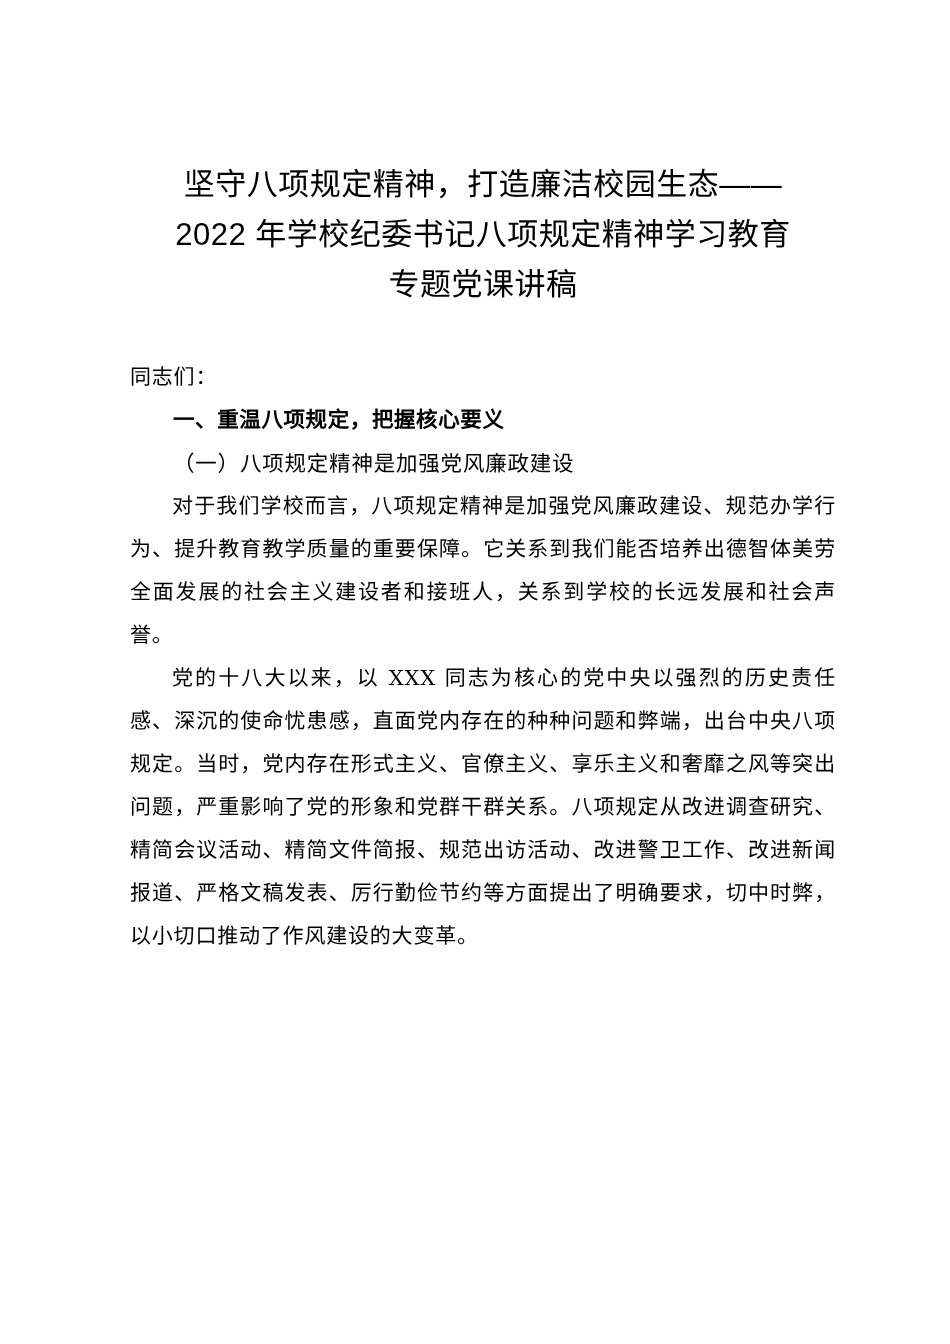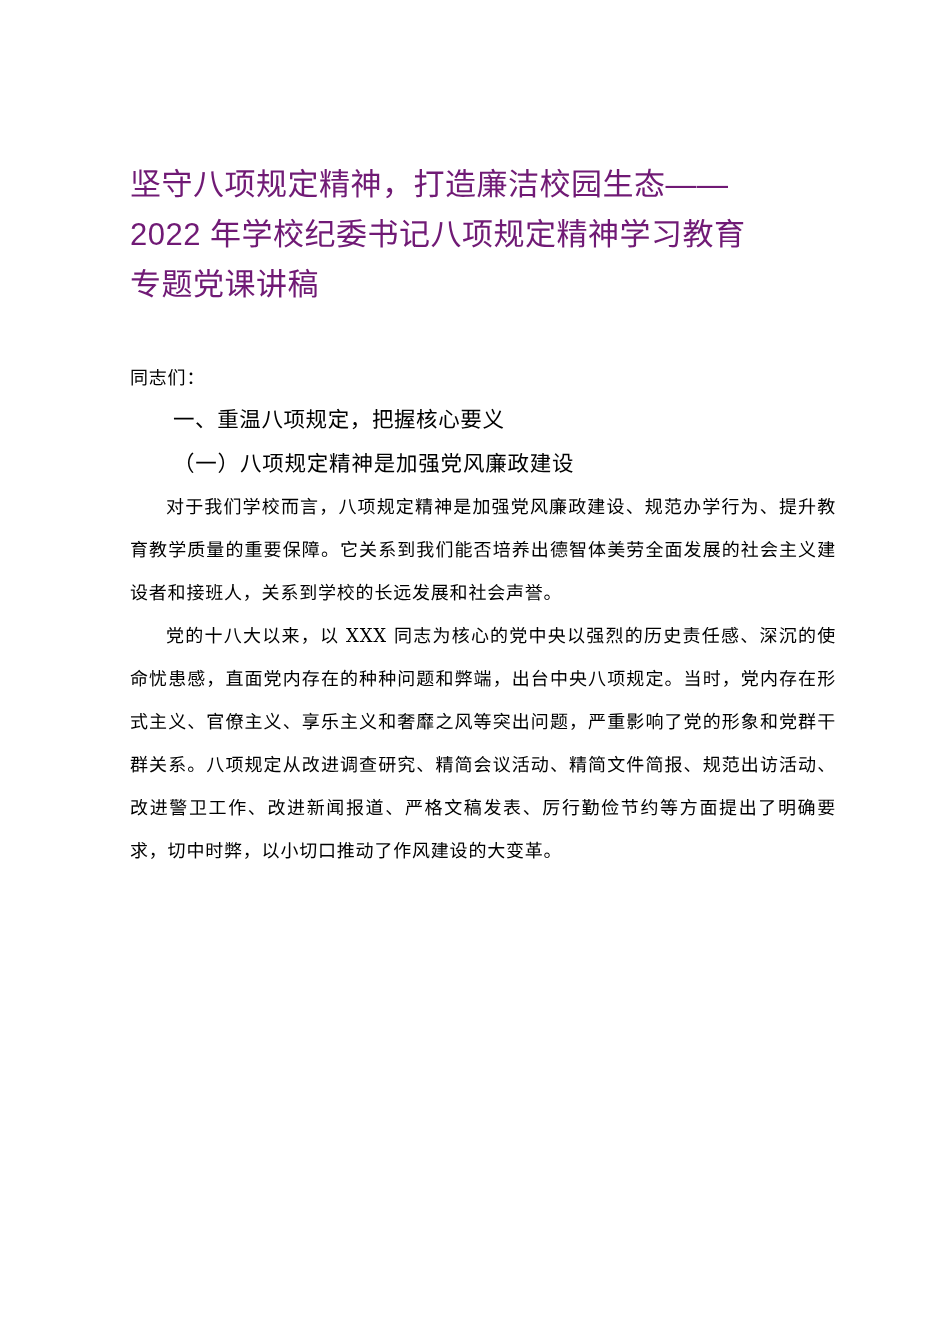--- a/index.html
+++ b/index.html
@@ -32,51 +32,52 @@
     top: 160px;
     width: 706px;
   }
 
   
   .doc-title {
     font-family: "Liberation Sans", "DejaVu Sans", sans-serif;
     font-size: 31px;
     line-height: 50px;
     font-weight: 400;
+    text-align: center;
     letter-spacing: 0.5px;
     margin: 0 0 0 0;
-    color: #701a75;
+    color: #000000;
     word-break: break-all;
   }
   .doc-title .tline {
     display: block;
     white-space: nowrap;
   }
 
   
   .para {
     font-family: "DejaVu Serif", "Liberation Serif", serif;
-    font-size: 18px;
+    font-size: 21px;
     line-height: 43px;
     text-align: justify;
     text-justify: inter-ideograph;
     margin: 0;
     letter-spacing: 0.8px;
     word-break: break-all;
   }
   .indent2 {
     text-indent: 2em;
   }
 
   
   .h1-cn {
     font-family: "Liberation Sans", "DejaVu Sans", sans-serif;
     font-size: 21.5px;
     line-height: 43px;
-    font-weight: 400;
+    font-weight: 700;
     text-indent: 2em;
     letter-spacing: 0.6px;
     margin: 0;
   }
 
   
   .h2-cn {
     font-family: "DejaVu Serif", "Liberation Serif", serif;
     font-size: 21.5px;
     line-height: 43px;

